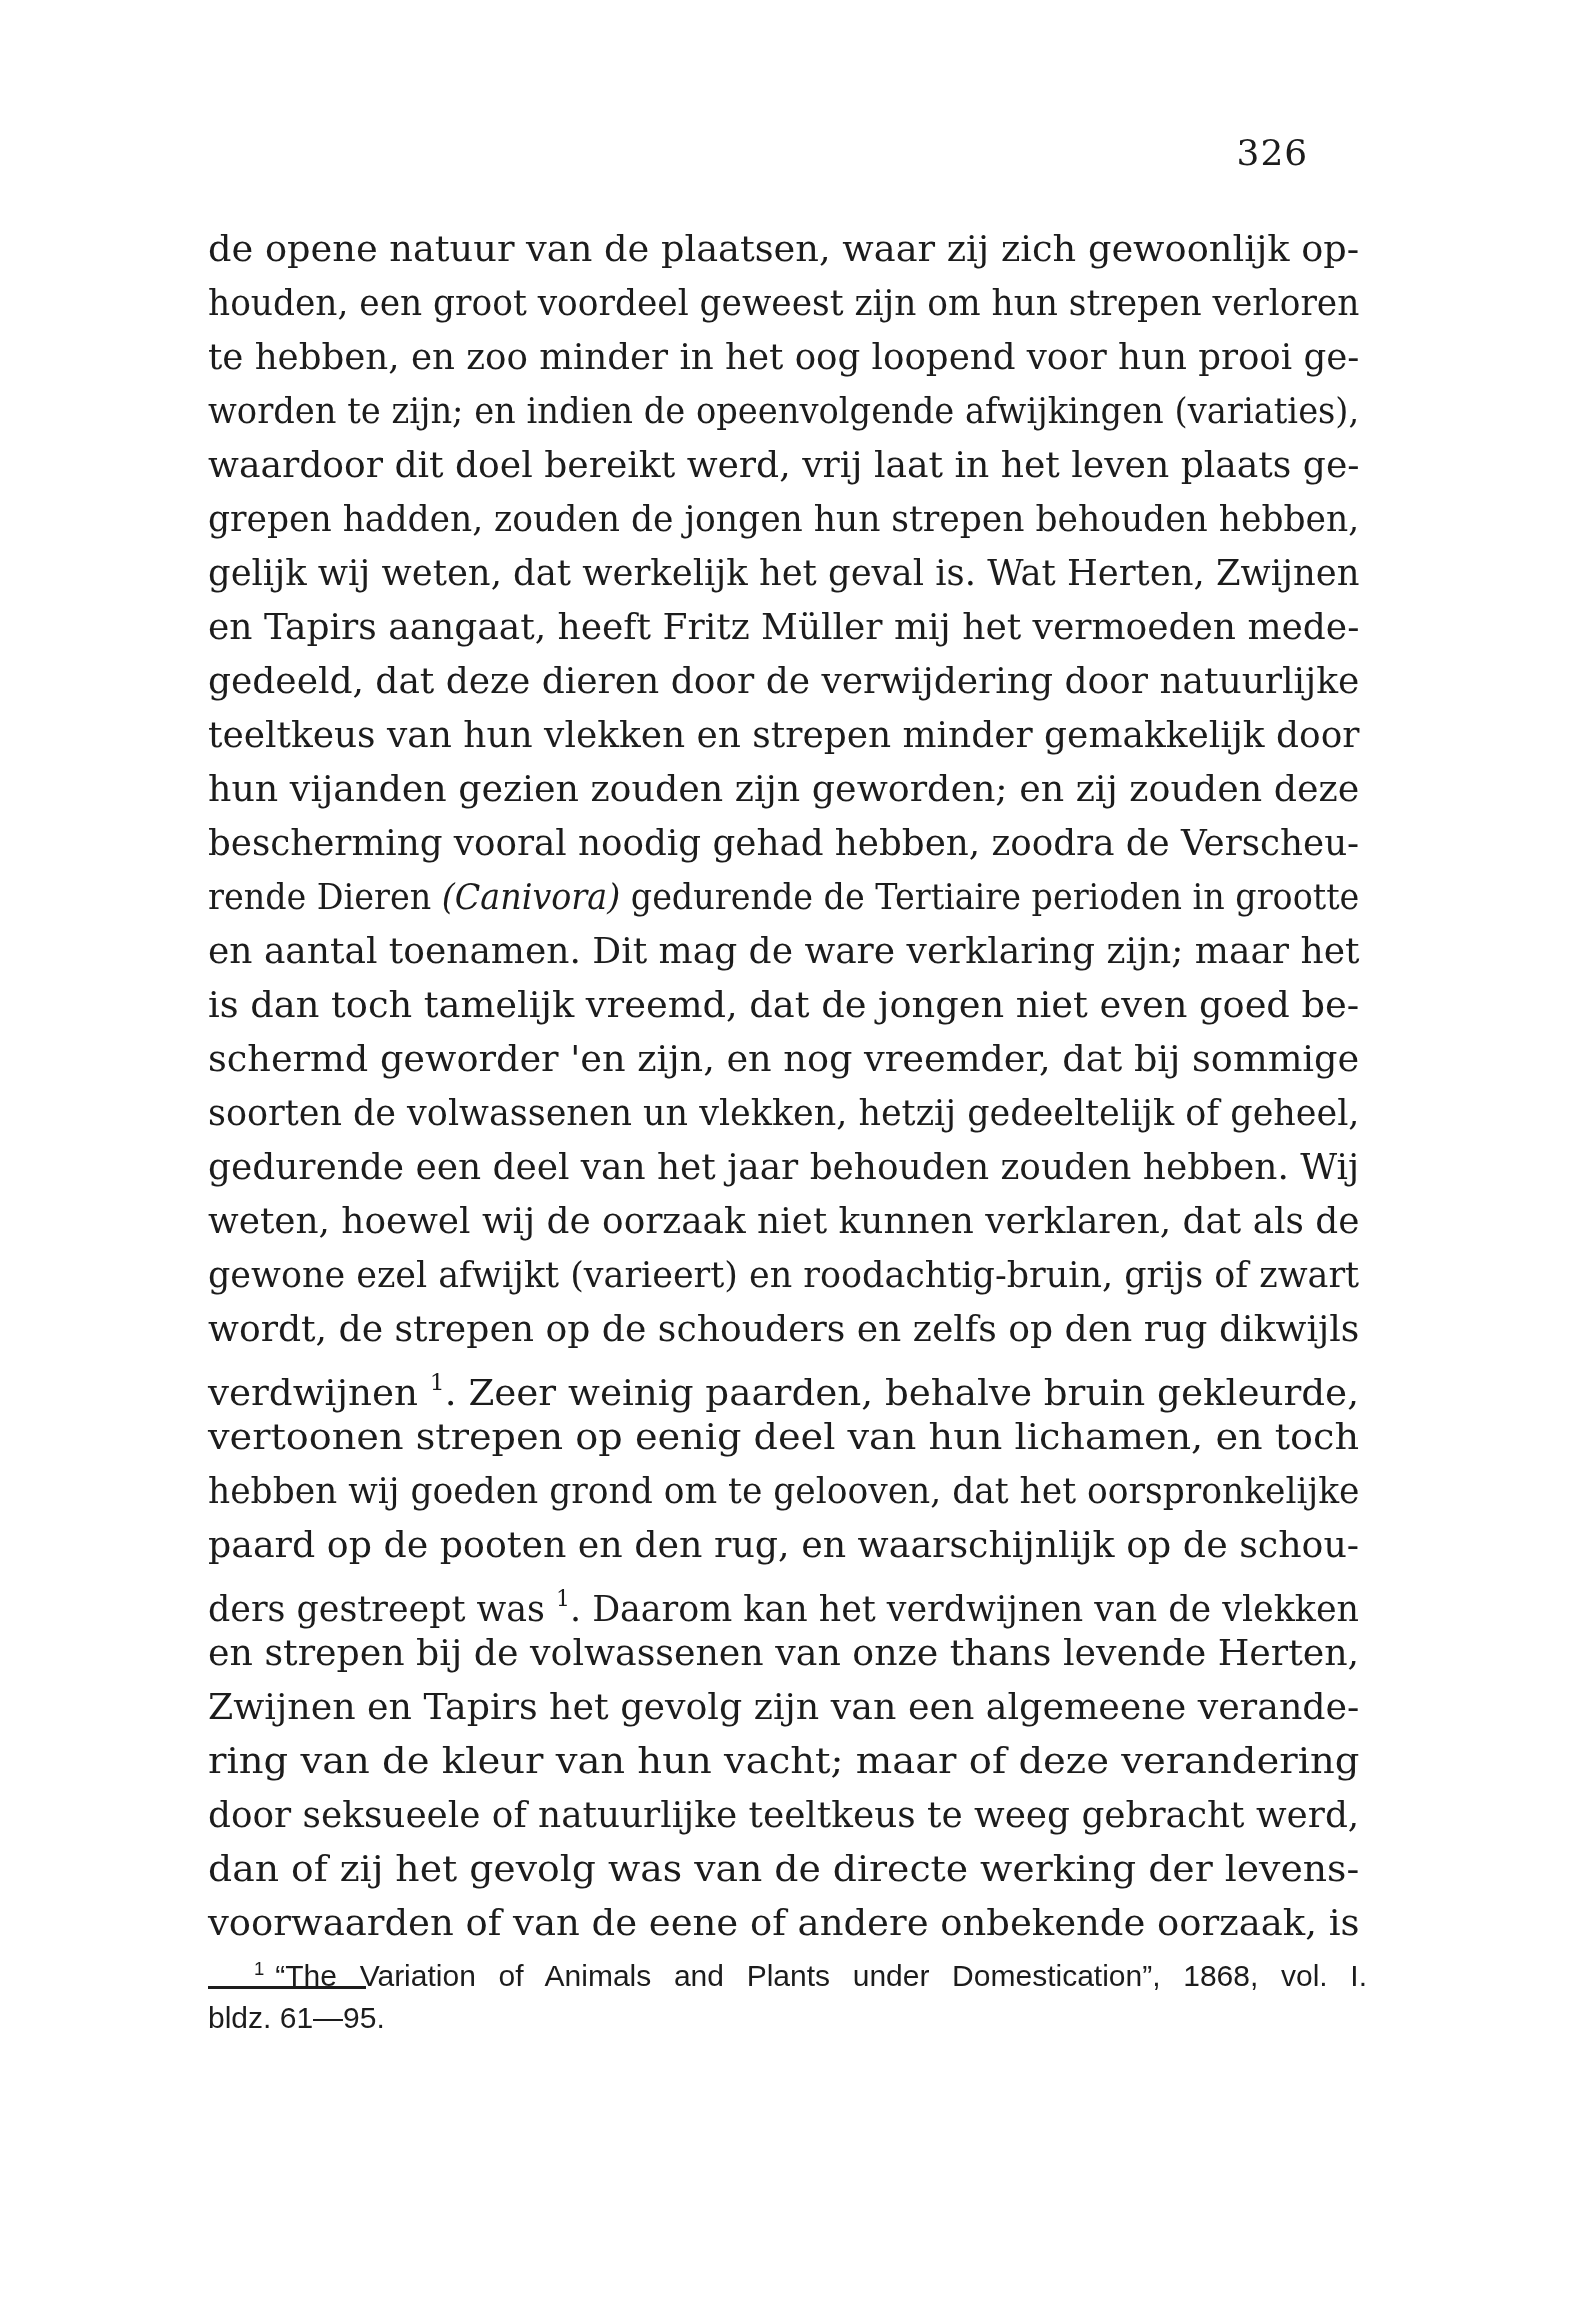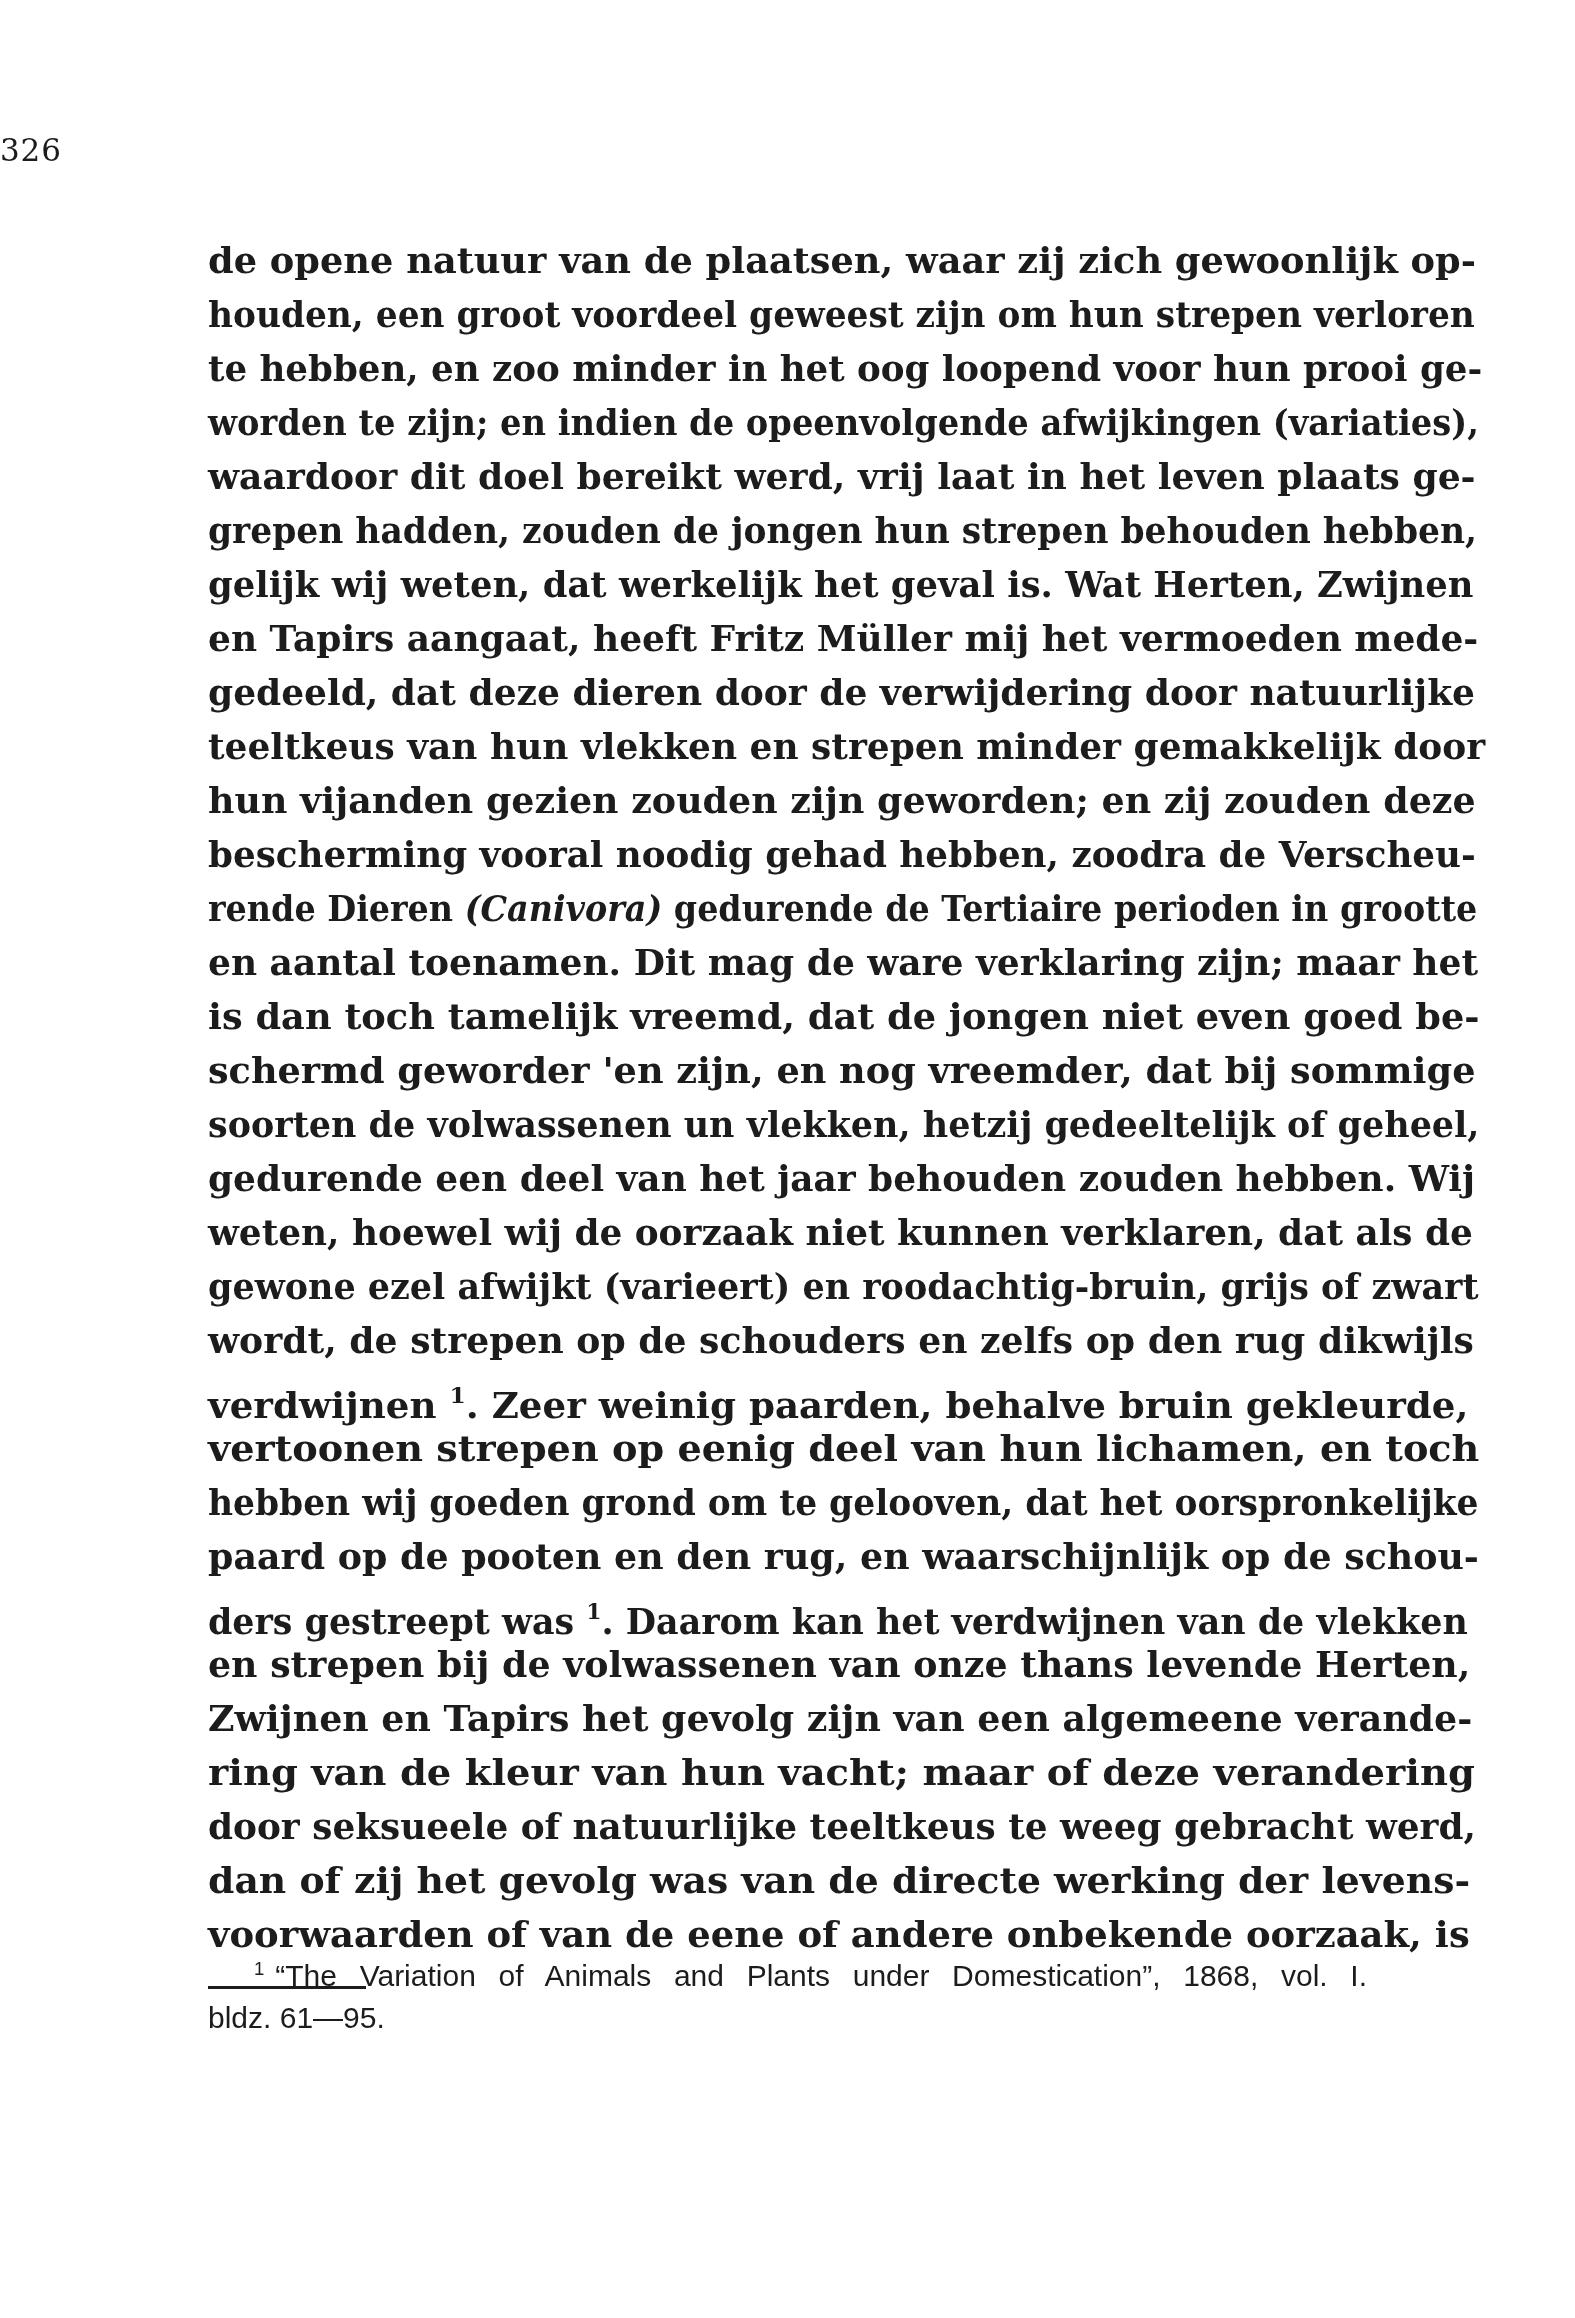--- a/index.html
+++ b/index.html
@@ -1,23 +1,23 @@
 <!DOCTYPE html>
 <html style="font-size:7.4px"><head>
 <meta charset="utf-8">
 <style>
   html, body { margin: 0; padding: 0; background: #ffffff; }
   body { width: 1576px; height: 2399px; position: relative; overflow: hidden; color: #1c1c1c; }
   .page-number {
-    position: absolute; top: 132px; left: 0; width: 1308px; text-align: left;
-    font-family: "DejaVu Serif", serif; font-size: 31px; letter-spacing: 0.9px;
+    position: absolute; top: 132px; left: 0; width: 1308px; text-align: right;
+    font-family: "DejaVu Serif", serif; font-size: 36px; letter-spacing: 0.9px;
   }
   .body-text {
-    position: absolute; top: 234px; left: 208px; width: 1159px;
-    font-family: "DejaVu Serif", serif; font-size: 35px; line-height: 54px; font-weight: bold;
+    position: absolute; top: 222px; left: 208px; width: 1159px;
+    font-family: "DejaVu Serif", serif; font-size: 35px; line-height: 54px;
   }
   .line {
     display: block; height: 54px; white-space: nowrap;
     text-align: justify; text-align-last: justify;
     transform-origin: left center;
   }
   .line em { font-style: italic; }
   .footnote-rule {
     position: absolute; top: 1986px; left: 208px; width: 158px; height: 2.8px; background: #1c1c1c;
   }

